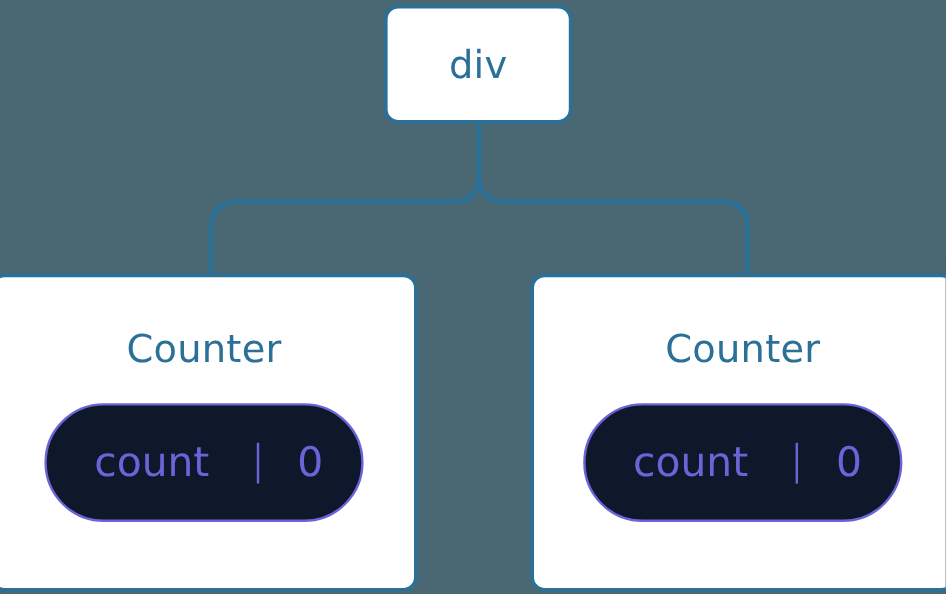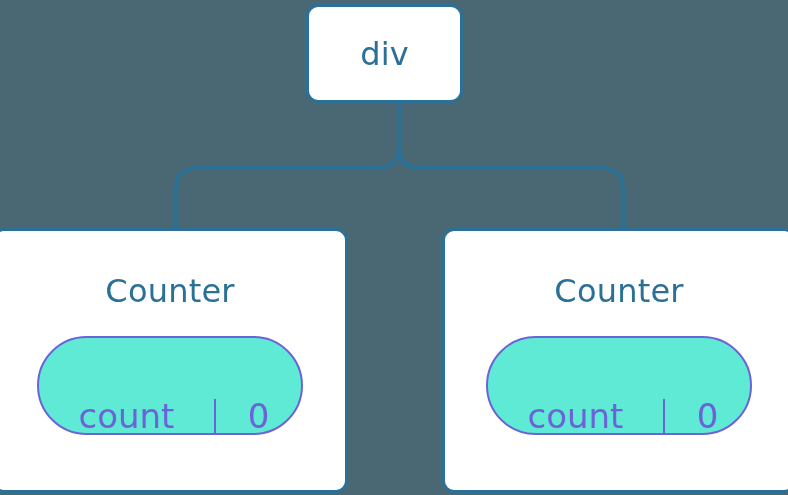--- a/index.html
+++ b/index.html
@@ -33,21 +33,21 @@
     position: absolute;
     box-sizing: border-box;
     background: #ffffff;
     border: 3px solid #2b7096;
     border-radius: 12px;
     display: flex;
     flex-direction: column;
     align-items: center;
   }
   .node-root {
-    left: 306px;
+    left: 320px;
     top: 4px;
     width: 157px;
     height: 99px;
     justify-content: center;
   }
   .node-label-root {
     color: #2b7096;
     font-size: 32px;
     line-height: 1;
     letter-spacing: 0.2px;
@@ -78,22 +78,22 @@
   
   .state-pill {
     position: relative;
     box-sizing: border-box;
     margin-top: 29px;
     height: 99px;
     width: 266px;
     border: 2px solid #6c63d8;
     border-radius: 9999px;
     display: flex;
-    align-items: flex-end;
-    background: #5eead4;
+    align-items: center;
+    background: #0f172a;
   }
   .pill-key,
   .pill-value {
     display: flex;
     align-items: center;
     justify-content: center;
     color: #6c63d8;
     font-size: 34px;
     line-height: 1;
   }

